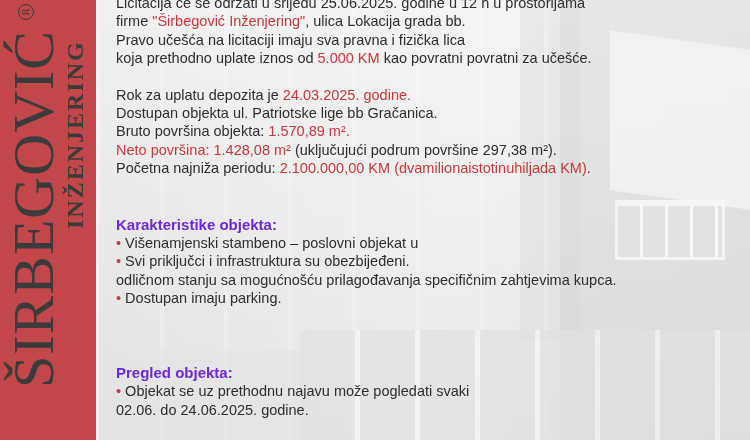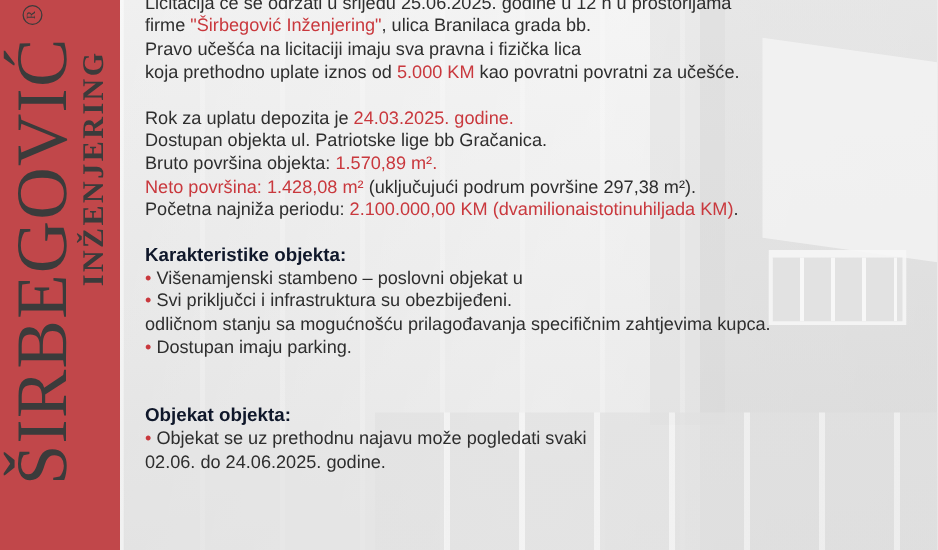--- a/index.html
+++ b/index.html
@@ -62,21 +62,21 @@
   
   .content {
     position: absolute; left: 116px; top: -6px; width: 630px;
     font-size: 14.5px; line-height: 18.4px; color: #2e2e2e;
   }
   .content p { white-space: nowrap; }
   .red { color: #c9383d; }
   .gap { height: 18px; }
   .gap2 { height: 36px; }
   .heading {
-    font-weight: bold; color: #0f172a; font-size: 15px;
+    font-weight: bold; color: #6d28d9; font-size: 15px; margin-top: 20px;
   }
   .bullet { color: #c9383d; }
 </style>
 </head>
 <body>
 
 <div class="bg">
   <div class="blk b1"></div>
   <div class="blk b7"></div>
   <div class="blk b4"></div>
@@ -87,21 +87,21 @@
 </div>
 
 <div class="band">
   <div class="brand-reg">R</div>
   <div class="brand-main">ŠIRBEGOVIĆ</div>
   <div class="brand-sub">INŽENJERING</div>
 </div>
 
 <div class="content">
   <p>Licitacija će se održati u srijedu 25.06.2025. godine u 12 h u prostorijama</p>
-  <p><span>firme </span><span class="red">"Širbegović Inženjering"</span><span>, ulica Branilaca grada bb.</span></p>
+  <p><span>firme </span><span class="red">"Širbegović Inženjering"</span><span>, ulica Lokacija grada bb.</span></p>
   <p>Pravo učešća na licitaciji imaju sva pravna i fizička lica</p>
   <p><span>koja prethodno uplate iznos od </span><span class="red">5.000 KM</span><span> kao povratni povratni za učešće.</span></p>
 
   <div class="gap"></div>
 
   <p><span>Rok za uplatu depozita je </span><span class="red">24.03.2025. godine.</span></p>
   <p>Dostupan objekta ul. Patriotske lige bb Gračanica.</p>
   <p><span>Bruto površina objekta: </span><span class="red">1.570,89 m².</span></p>
   <p><span class="red">Neto površina: 1.428,08 m²</span><span> (uključujući podrum površine 297,38 m²).</span></p>
   <p><span>Početna najniža periodu: </span><span class="red">2.100.000,00 KM (dvamilionaistotinuhiljada KM)</span><span>.</span></p>
@@ -109,16 +109,16 @@
   <div class="gap"></div>
 
   <p class="heading">Karakteristike objekta:</p>
   <p><span class="bullet">•</span><span> Višenamjenski stambeno – poslovni objekat  u</span></p>
   <p><span class="bullet">•</span><span> Svi priključci i infrastruktura su obezbijeđeni.</span></p>
   <p>odličnom stanju  sa mogućnošću prilagođavanja specifičnim zahtjevima kupca.</p>
   <p><span class="bullet">•</span><span> Dostupan imaju parking.</span></p>
 
   <div class="gap2"></div>
 
-  <p class="heading">Objekat objekta:</p>
+  <p class="heading">Pregled objekta:</p>
   <p><span class="bullet">•</span><span> Objekat se uz prethodnu najavu može pogledati svaki</span></p>
   <p>02.06. do 24.06.2025. godine.</p>
 </div>
 
 </body></html>

